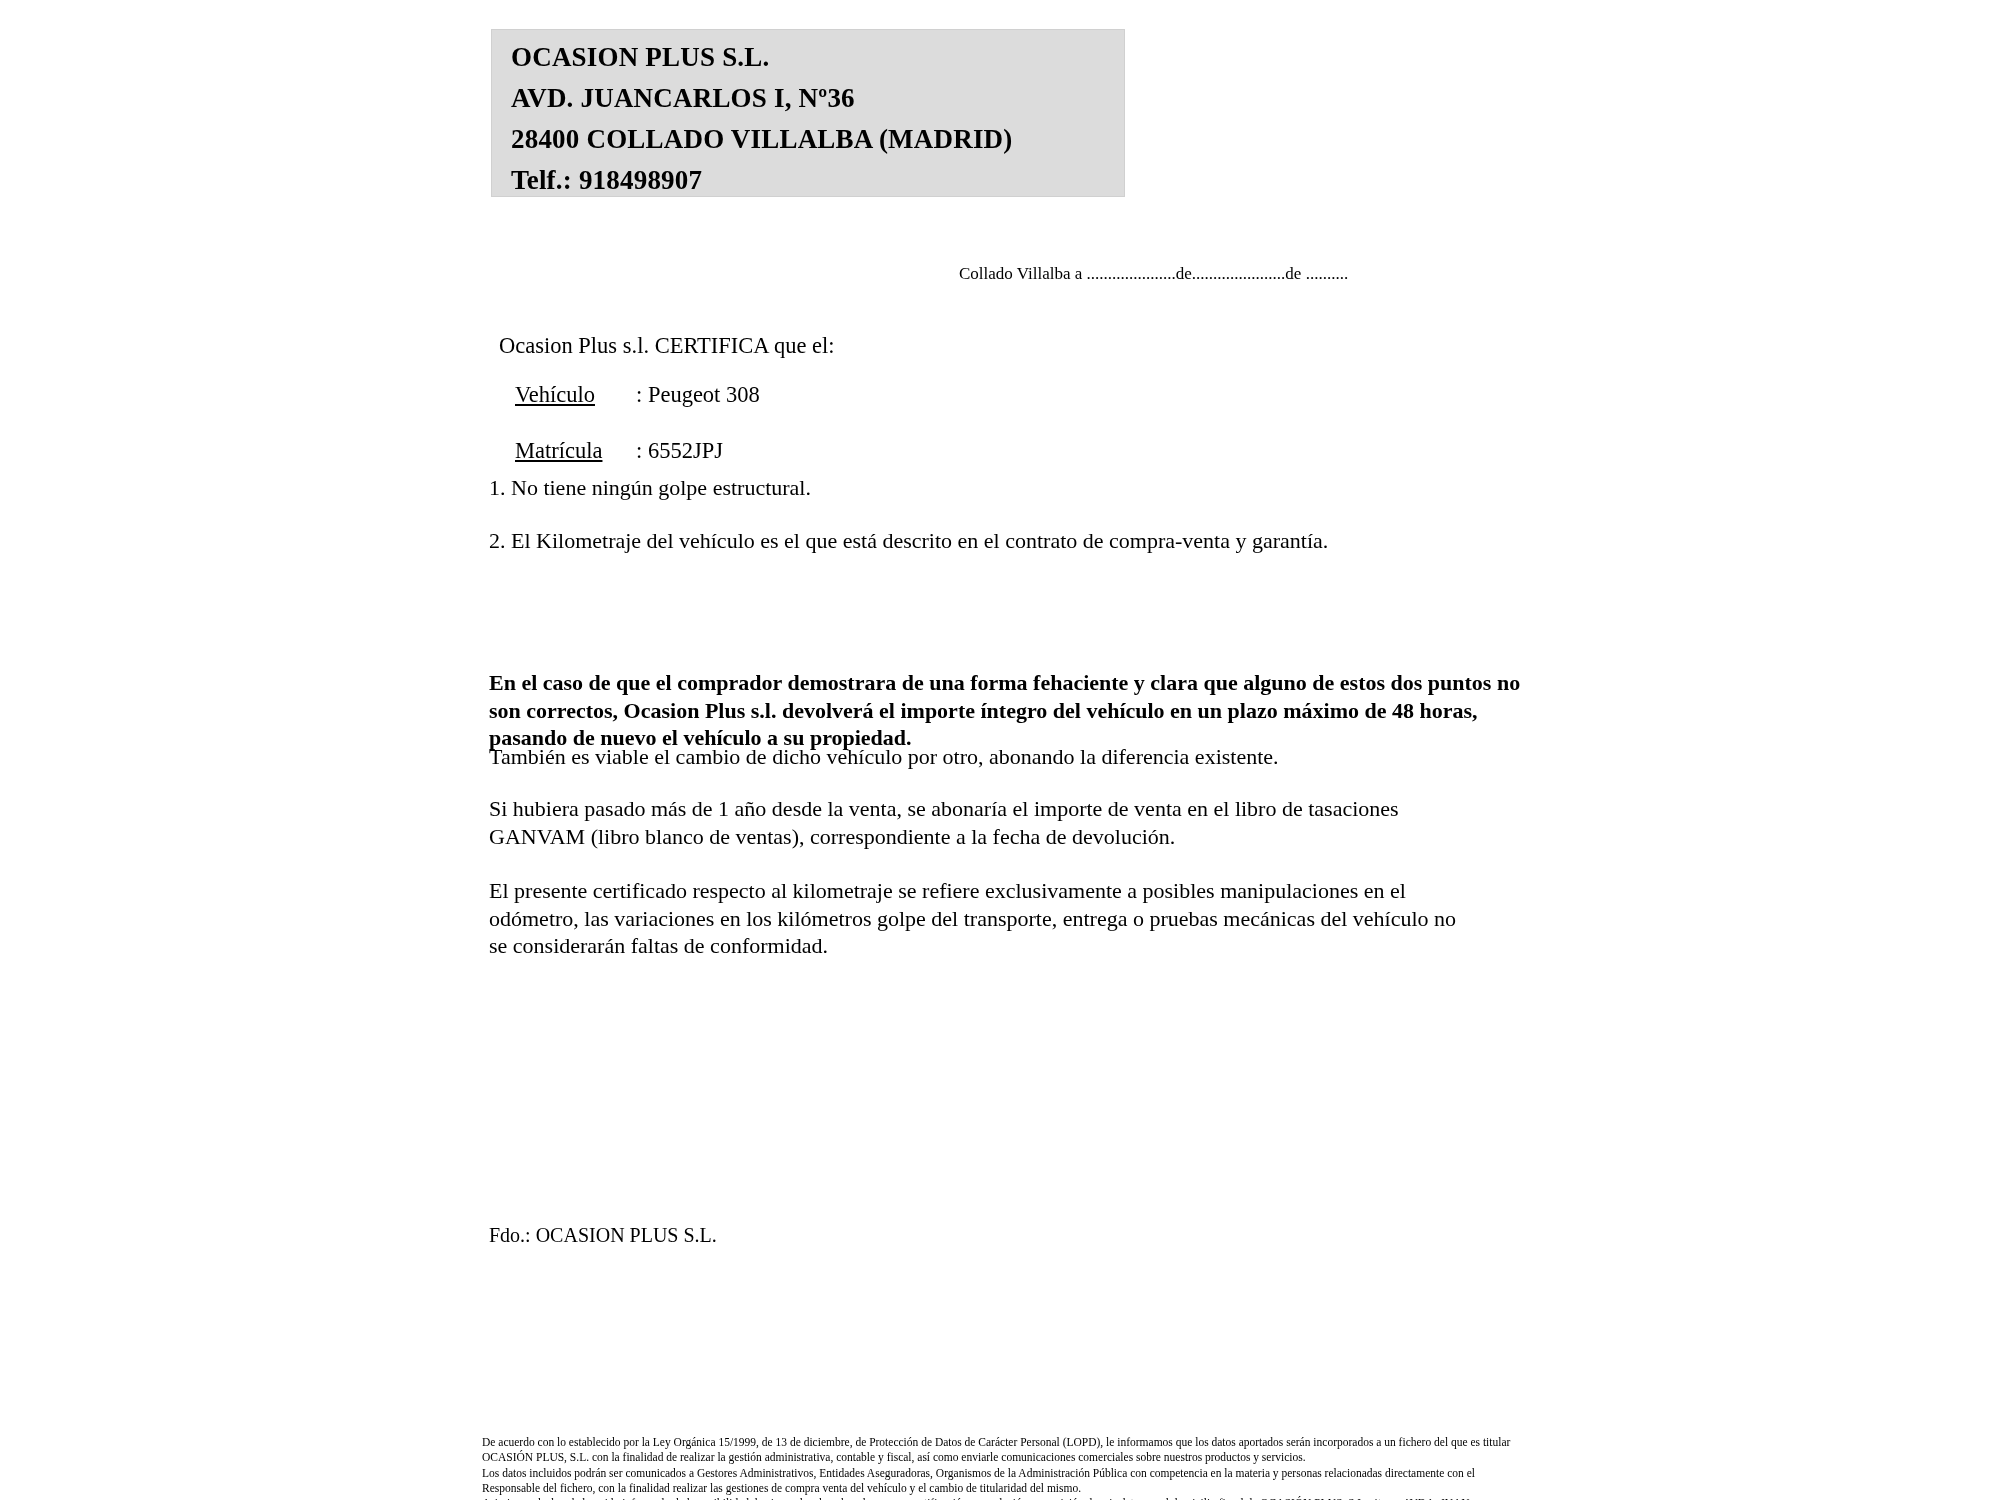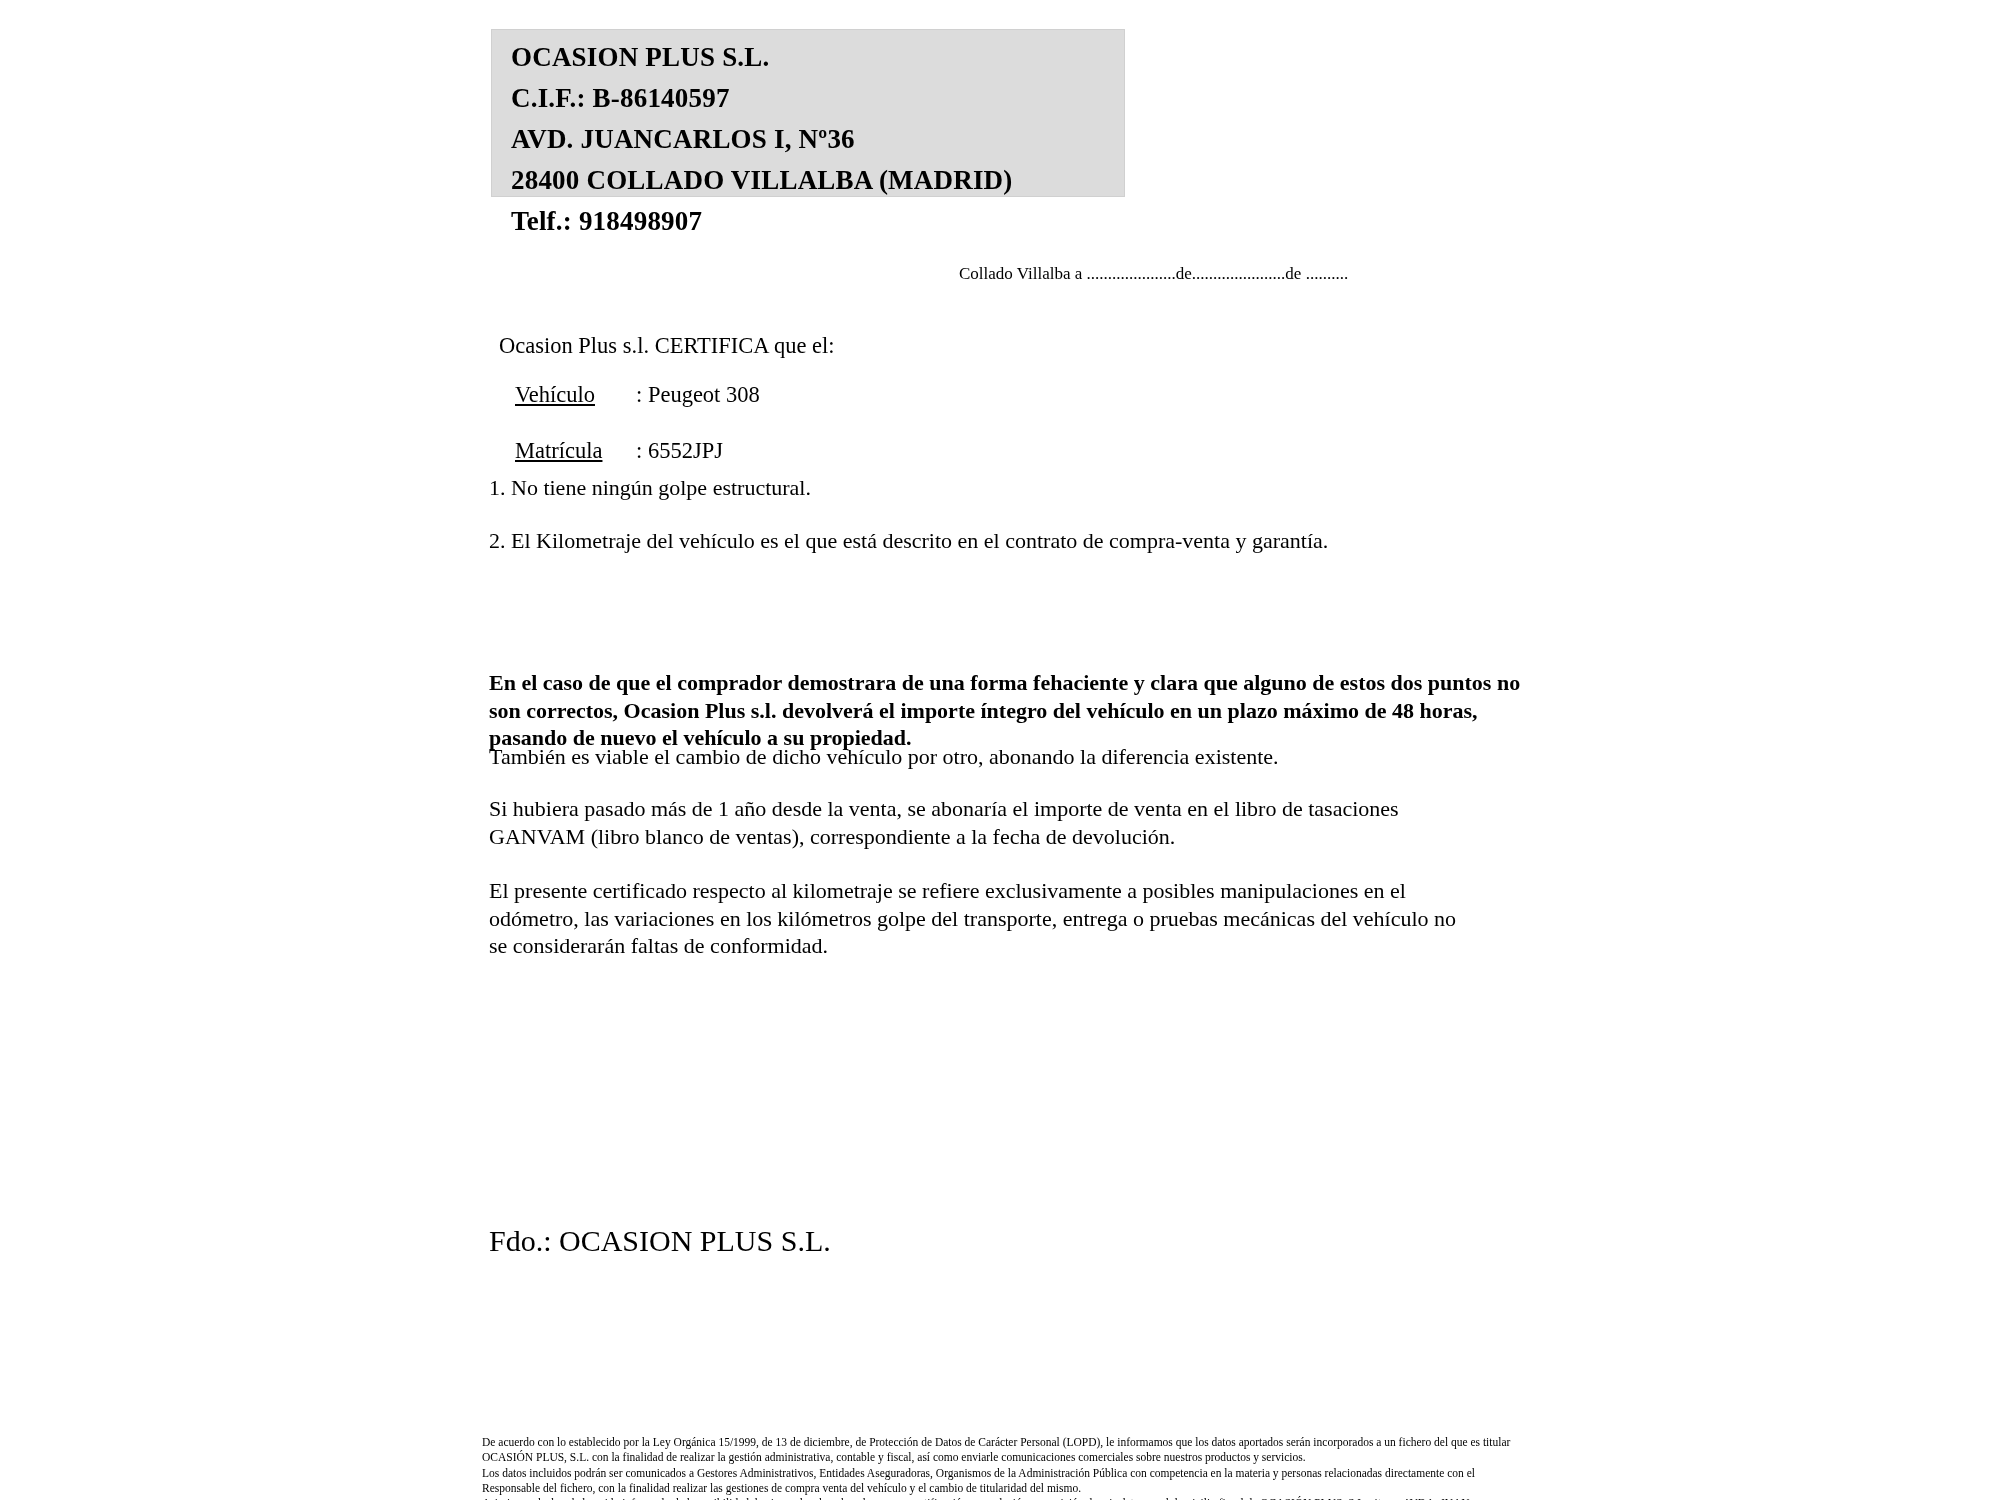--- a/index.html
+++ b/index.html
@@ -56,38 +56,37 @@
   .point-1 { top: 450px; }
   .point-2 { top: 503px; }
   .para-refund   { top: 645px; font-weight: bold; }
   .para-exchange { top: 719px; }
   .para-ganvam   { top: 771px; }
   .para-odometer { top: 853px; }
 
   .signature-line {
     position: absolute;
     left: 465px; top: 1200px;
-    font-size: 30px;
+    font-size: 20px;
   }
 
   .legal-footer {
     position: absolute;
     left: 458px; top: 1411px;
     width: 1160px;
     font-size: 11.5px;
     line-height: 15.3px;
     white-space: pre-line;
   }
 </style>
 </head>
 <body>
 
 <div class="header-box">
   <div>OCASION PLUS S.L.</div>
-  <div>C.I.F.: B-86140597</div>
   <div>AVD. JUANCARLOS I, Nº36</div>
   <div>28400 COLLADO VILLALBA (MADRID)</div>
   <div>Telf.: 918498907</div>
 </div>
 
 <div class="date-line">Collado Villalba a .....................de......................de ..........</div>
 
 <div class="cert-block">
   <div>Ocasion Plus s.l. CERTIFICA que el:</div>
   <div><span class="cert-label-cell"><span class="underlined">Vehículo</span></span><span>: Peugeot 308</span></div>

